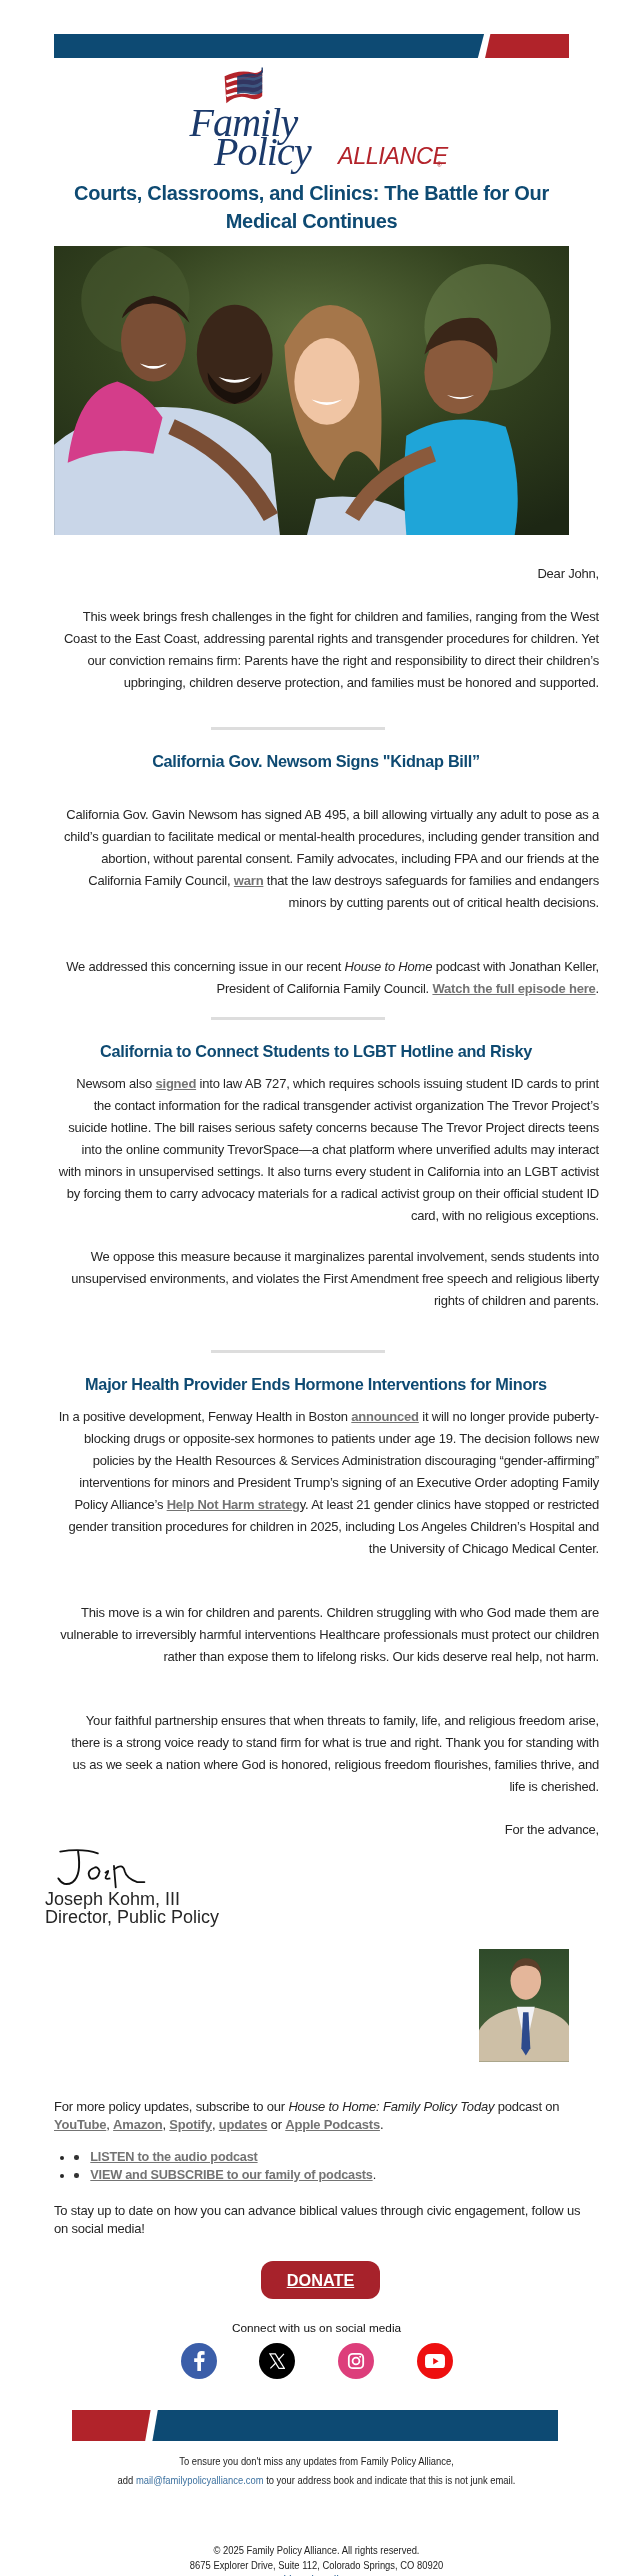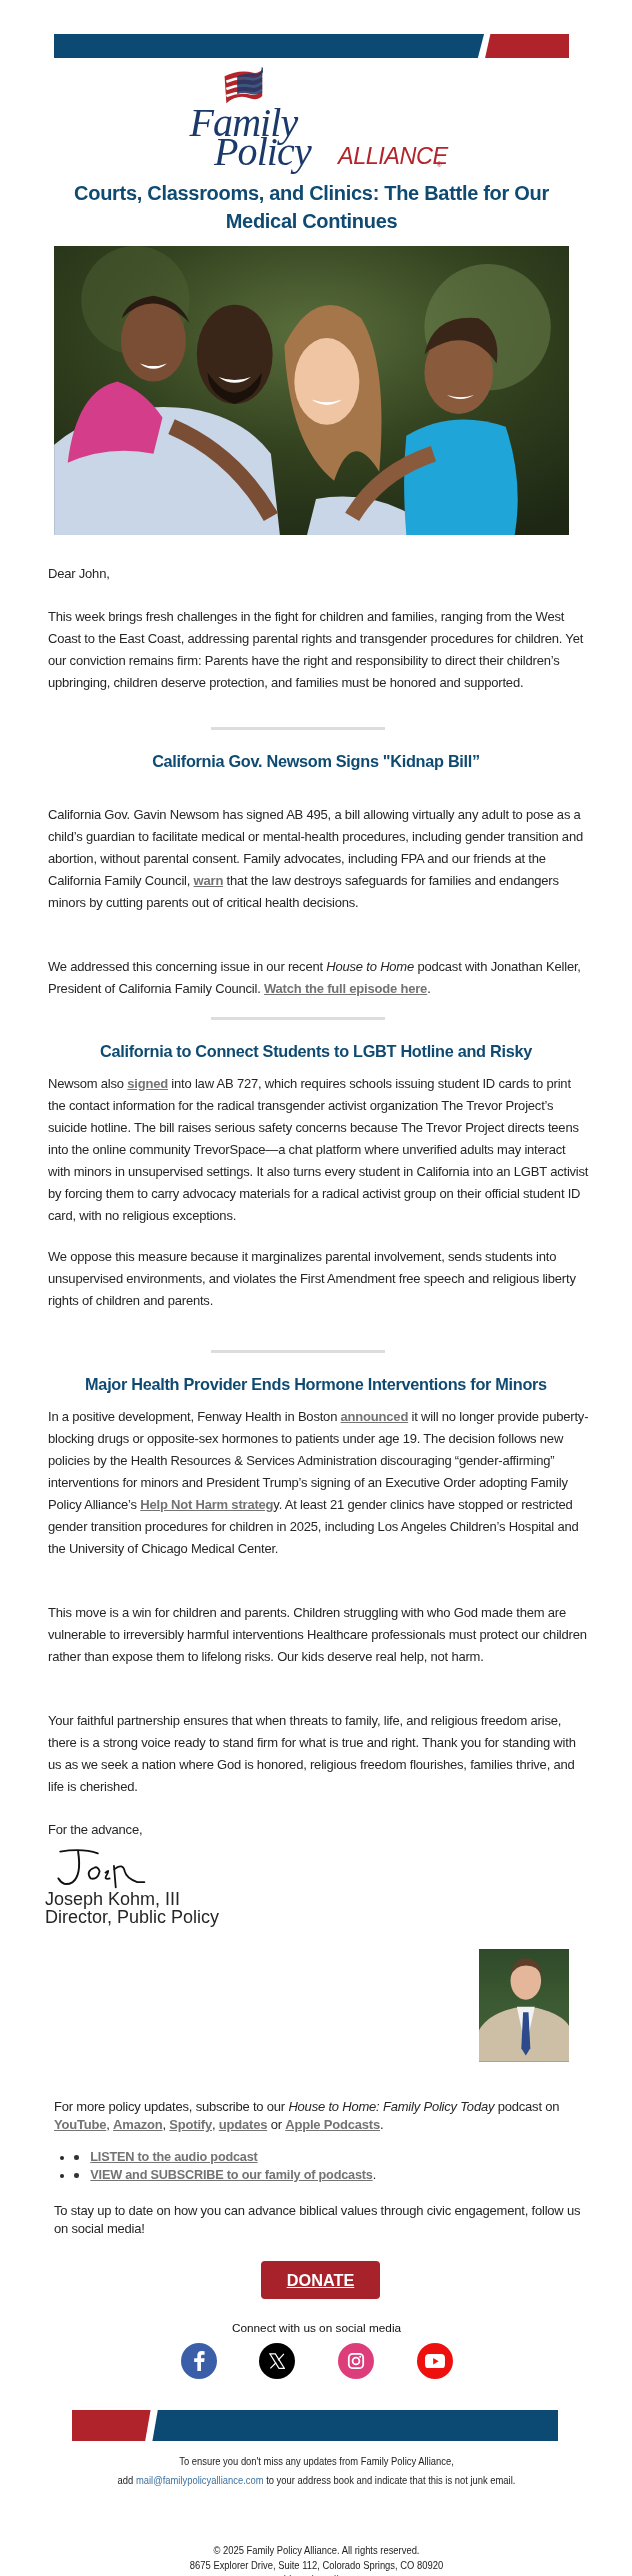--- a/index.html
+++ b/index.html
@@ -41,22 +41,22 @@
     color: #0e4a72; font-weight: bold; font-size: 20px; line-height: 28px;
     font-family: "Liberation Sans", sans-serif; letter-spacing: -0.3px;
   }
 
   
   .hero { left: 54px; top: 246px; width: 515px; height: 289px; overflow: hidden;
     background: radial-gradient(ellipse at 30% 30%, #56663a 0%, #2e3a1f 45%, #1e2815 100%); }
 
   
   .text {
-    left: 48px; width: 542px; font-size: 13px; line-height: 22px; color: #262626;
-    font-family: "Liberation Sans", sans-serif; letter-spacing: -0.2px;
+    left: 57px; width: 542px; font-size: 13px; line-height: 22px; color: #262626;
+    font-family: "Liberation Sans", sans-serif; letter-spacing: -0.2px; text-align: right;
   }
   .text a, .link {
     color: #737373; text-decoration: underline; font-weight: bold;
   }
   .text em { font-style: italic; }
 
   .divider { left: 211px; width: 174px; height: 2.7px; background: #dddddd; }
 
   .section-h {
     left: 54px; width: 524px; text-align: center;
@@ -69,21 +69,21 @@
   .headshot { left: 479px; top: 1949px; width: 90px; height: 113px; overflow: hidden;
     background: linear-gradient(180deg, #2f4a2a 0%, #3c5a33 50%, #4a5e3c 100%); }
 
   .podcast { left: 54px; width: 542px; font-size: 13px; line-height: 18px; color: #262626; letter-spacing: -0.2px; }
   .bullets { left: 74px; font-size: 12.7px; line-height: 18px; }
   .bullets li { position: relative; padding-left: 16.3px; }
   .bullets li .dot { position: absolute; left: 0; top: 7.2px; width: 4.5px; height: 4.5px; border-radius: 50%; background: #333; }
 
   .donate {
     left: 261px; top: 2261px; width: 119px; height: 38px;
-    background: #a7222b; border-radius: 4px; color: #ffffff;
+    background: #a7222b; border-radius: 12px; color: #ffffff;
     font-weight: bold; font-size: 16.3px; line-height: 38px; text-align: center;
     font-family: "Liberation Sans", sans-serif; cursor: pointer;
   }
   .connect-label { left: 0; width: 633px; top: 2321px; text-align: center; font-size: 11.8px; color: #111; }
 
   .social { top: 2343px; width: 36px; height: 36px; border-radius: 50%; display: flex; align-items: center; justify-content: center; cursor: pointer; }
 
   .footer-text {
     left: 0; width: 633px; text-align: center;
     font-family: "Liberation Sans", sans-serif; font-size: 10px; line-height: 13.6px; color: #222;

